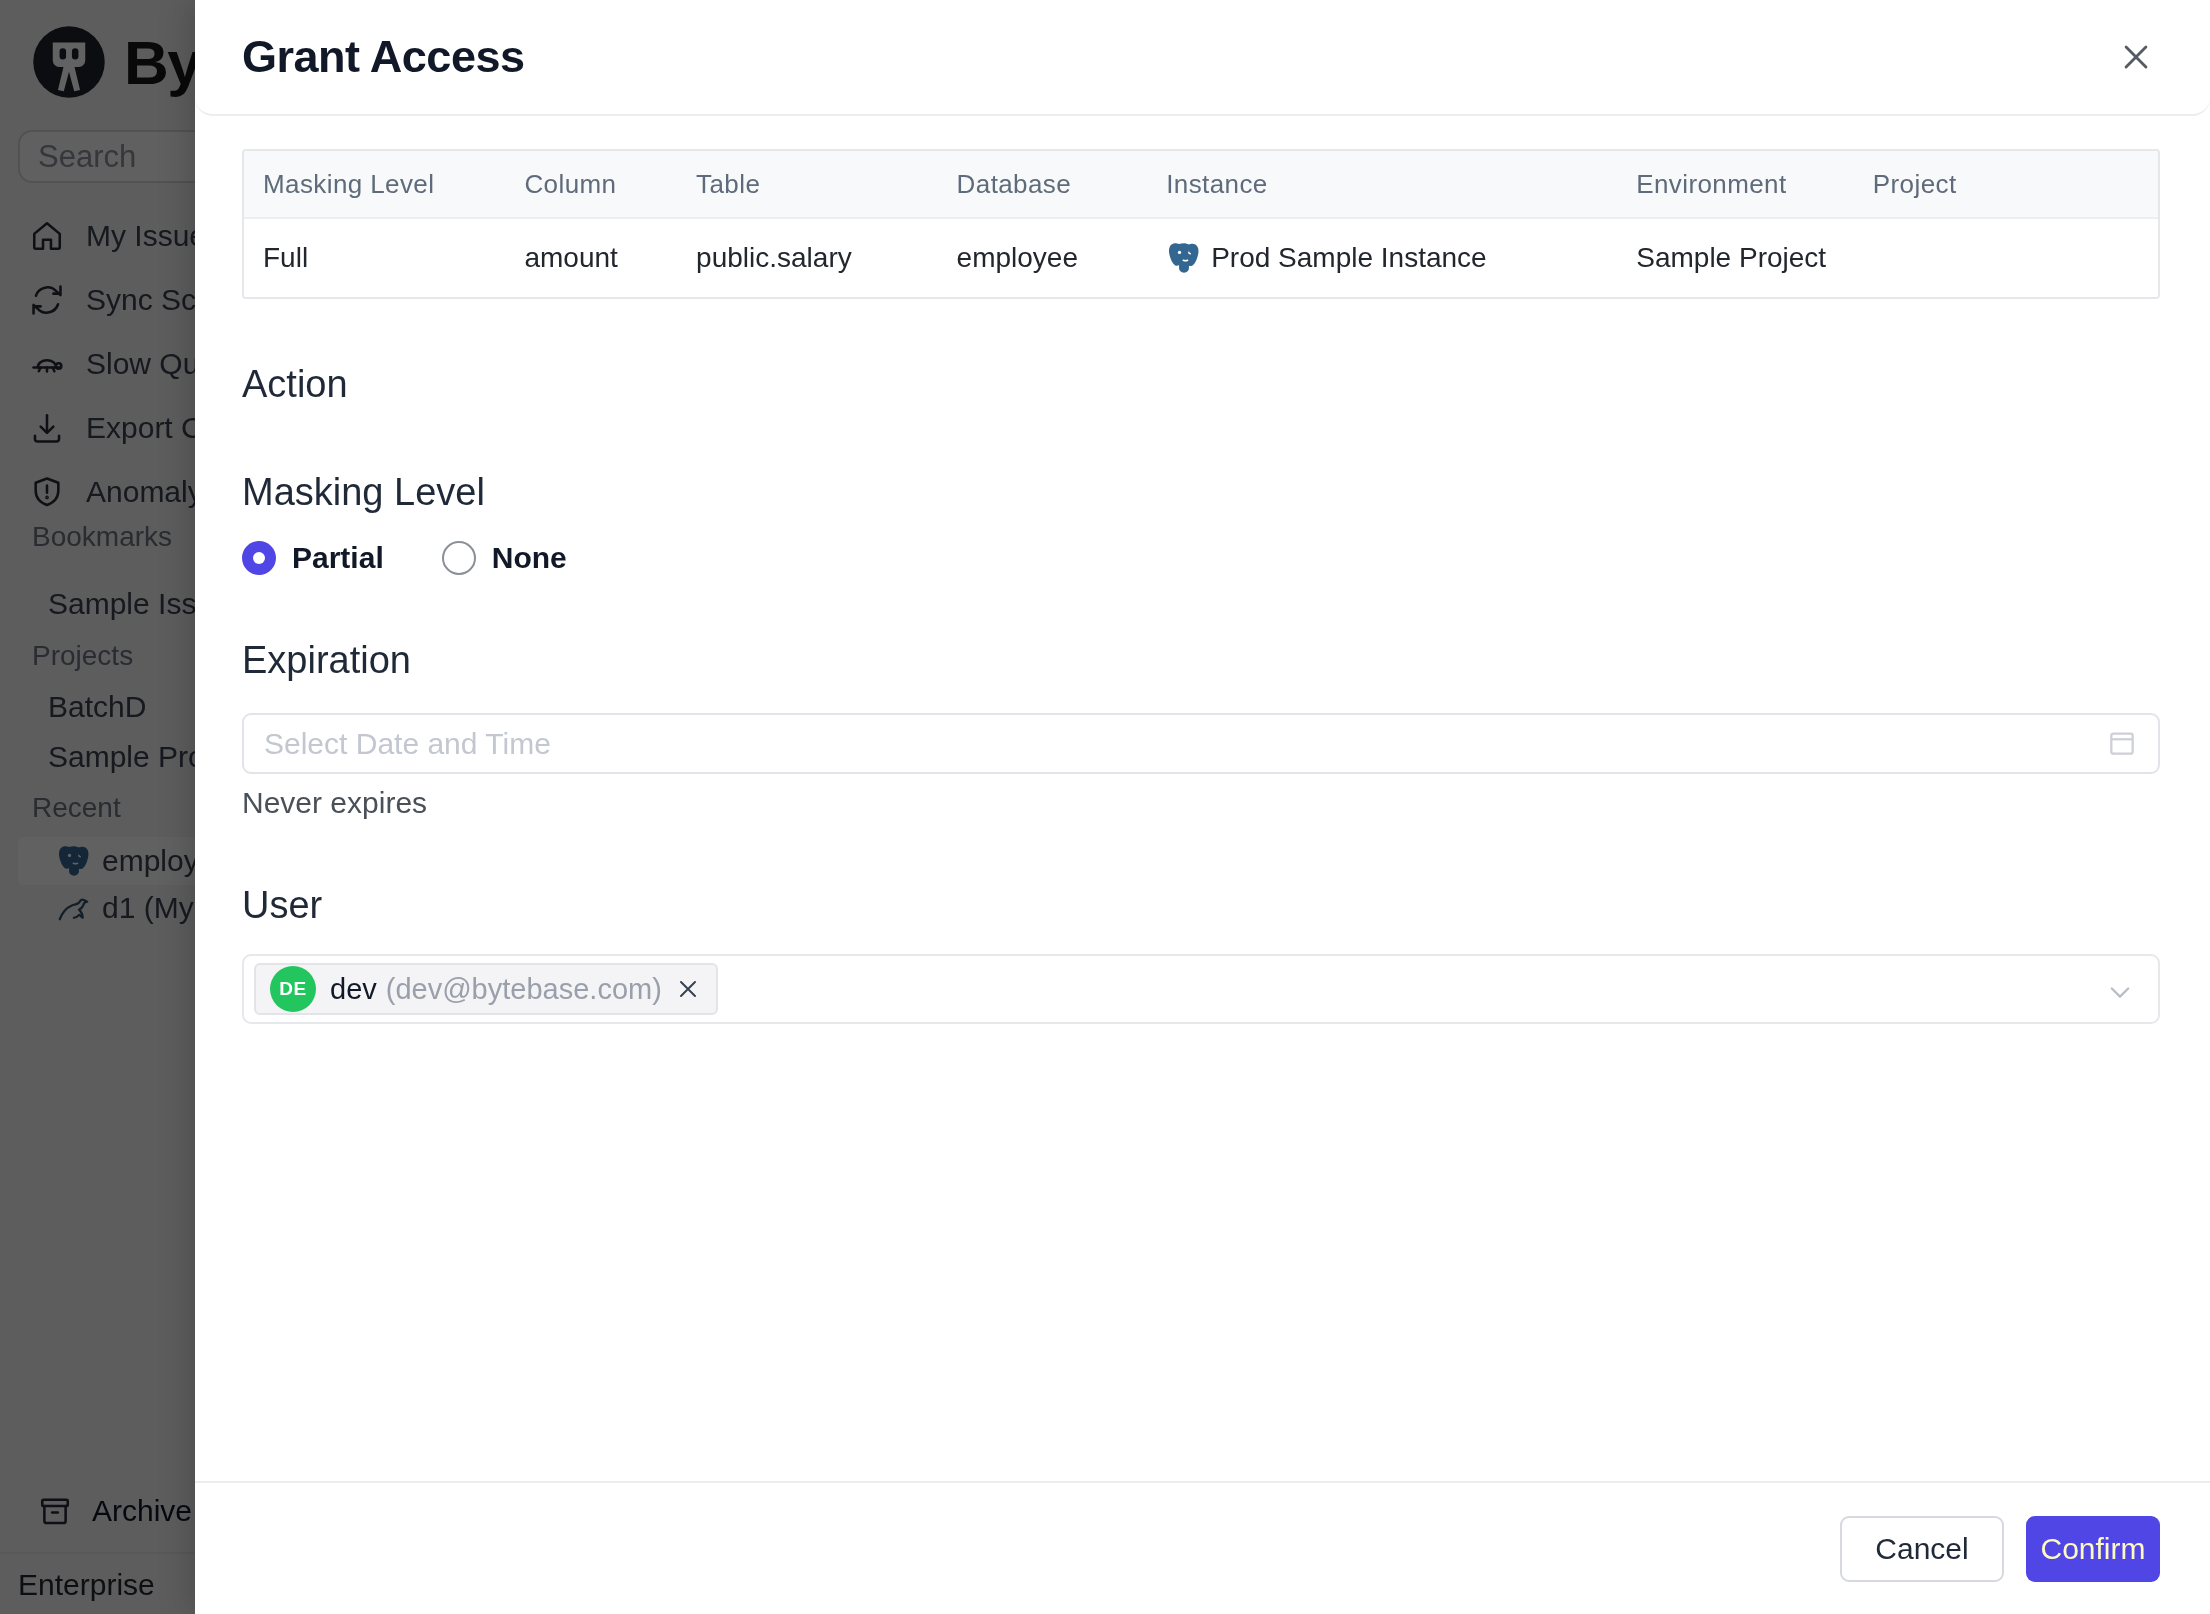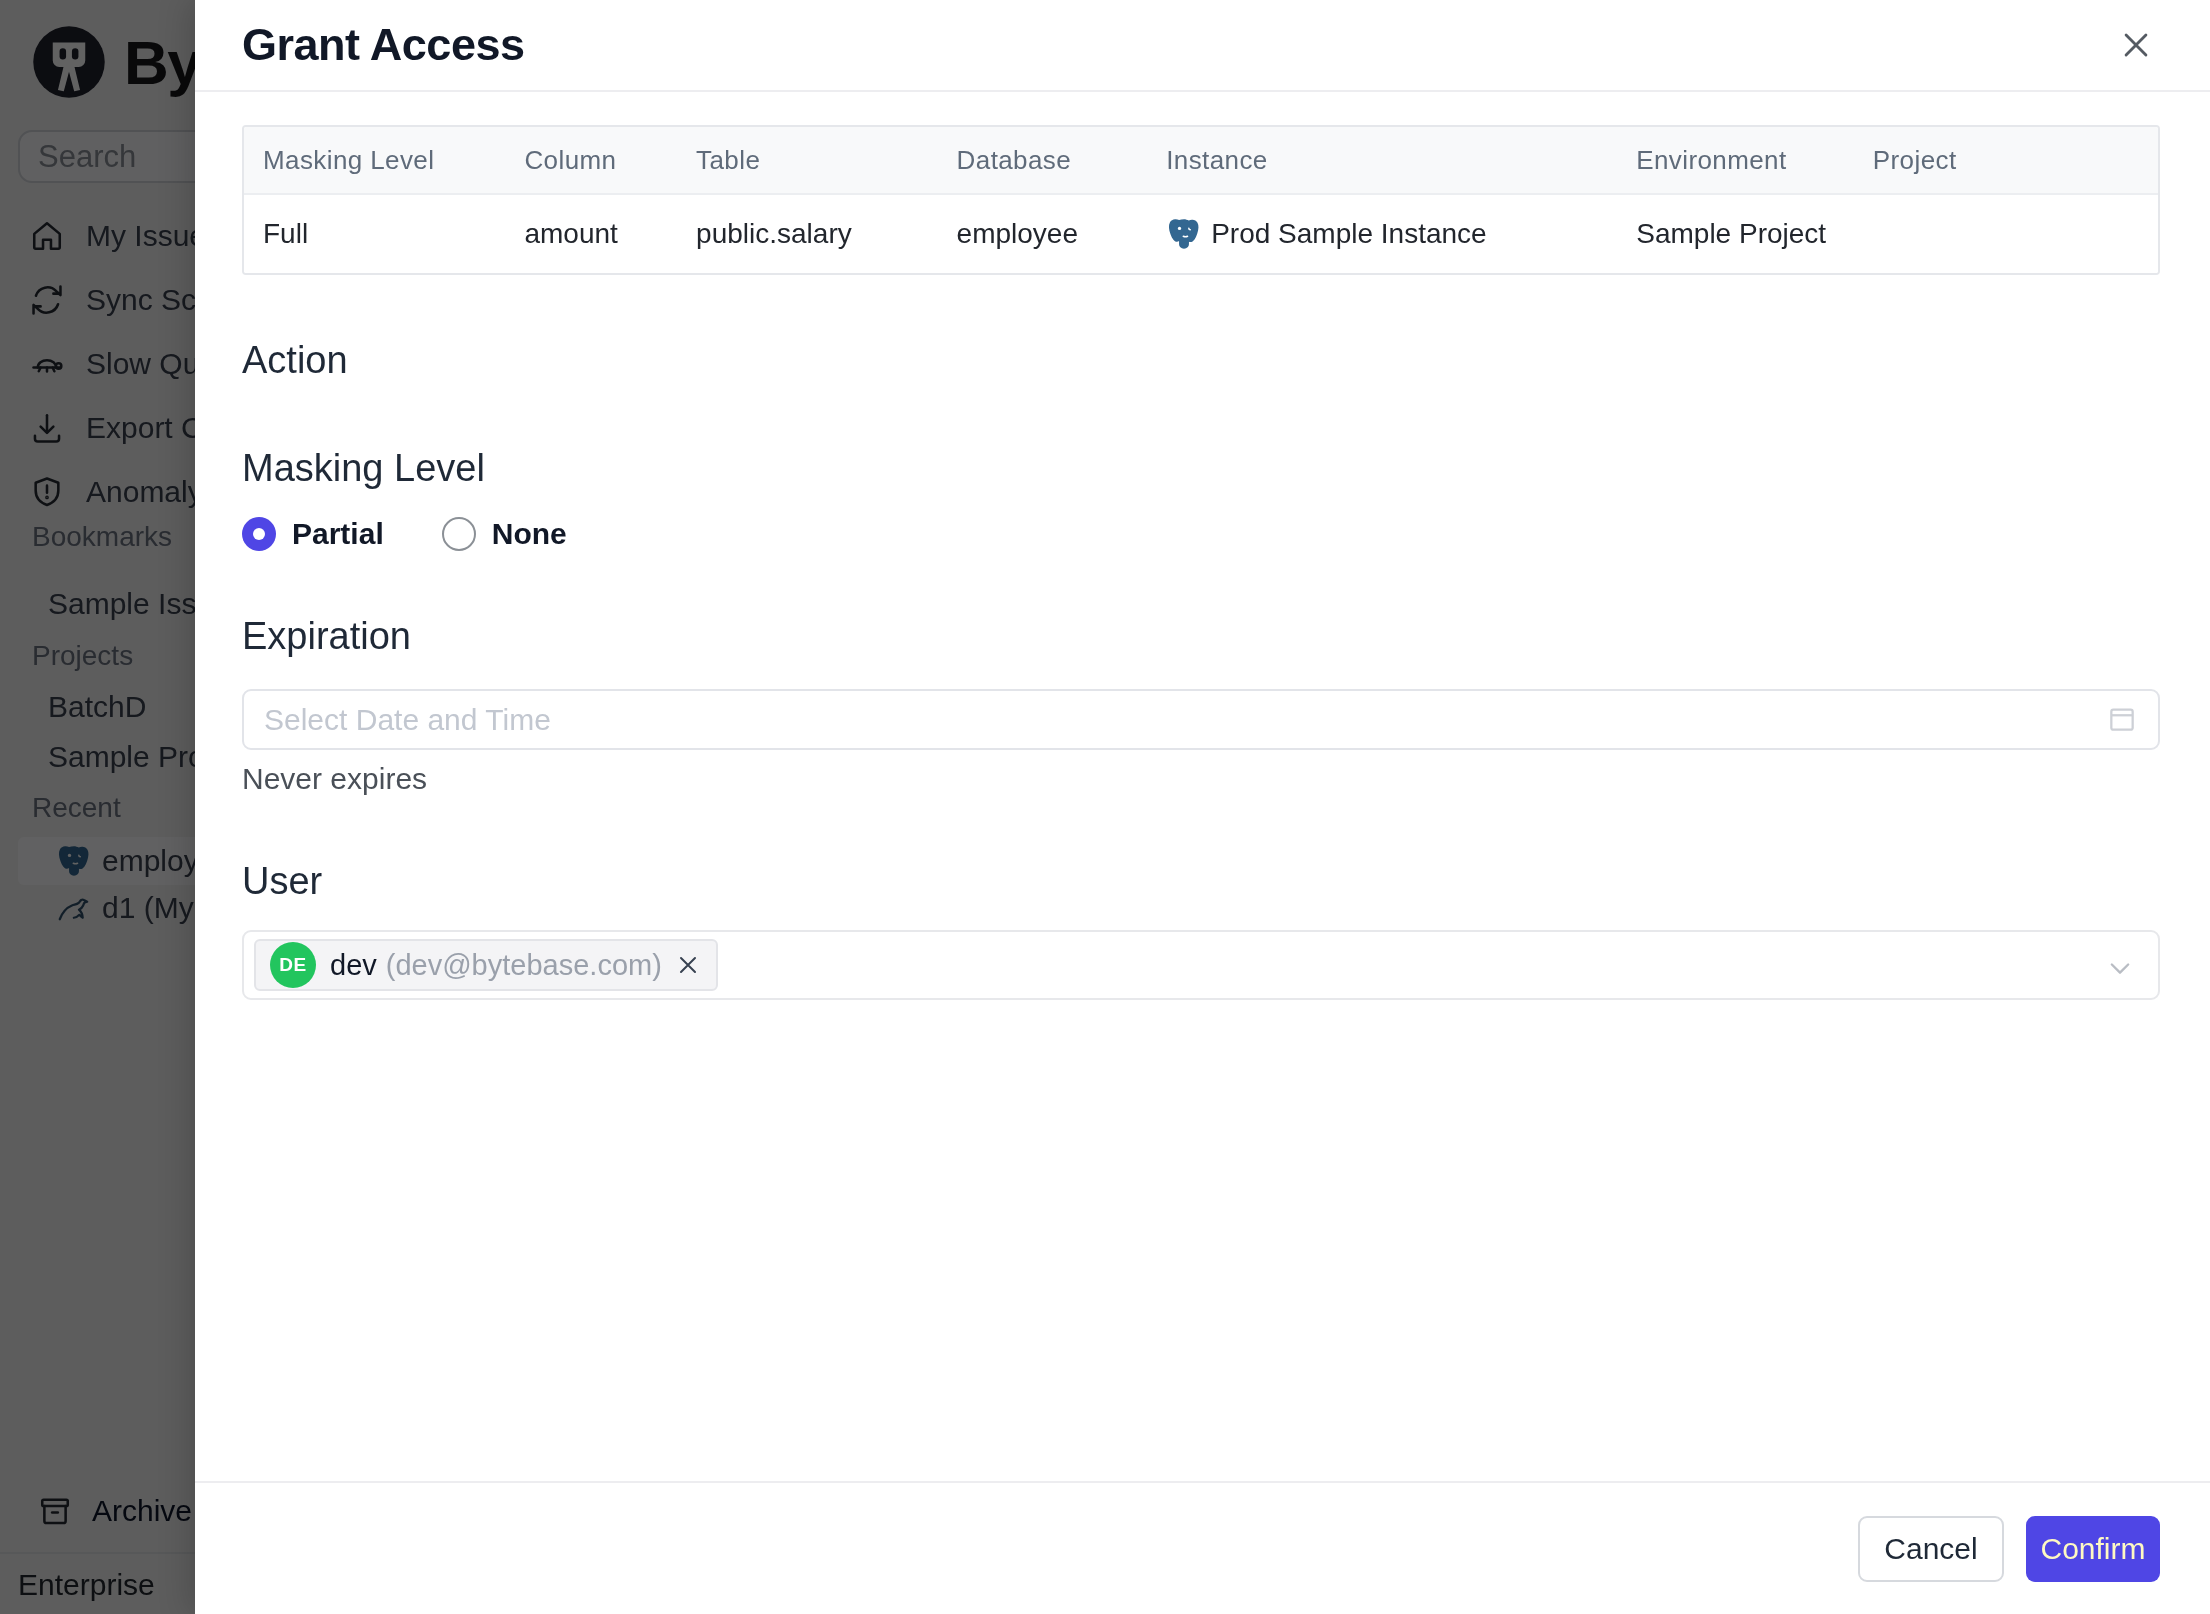--- a/index.html
+++ b/index.html
@@ -68,22 +68,22 @@
     position: absolute; inset: 0; background: rgba(0, 0, 0, 0.615);
   }
 
   
   .modal {
     position: absolute; left: 195px; top: 0; width: 2015px; height: 1614px;
     background: #ffffff; display: flex; flex-direction: column;
     box-shadow: -6px 0 30px rgba(0,0,0,0.18);
   }
   .modal-header {
-    height: 92px; flex: 0 0 auto; display: flex; align-items: center;
-    padding: 0 52px 0 47px; border-bottom: 2px solid #ededf0;
+    height: 116px; flex: 0 0 auto; display: flex; align-items: center;
+    padding: 0 52px 0 47px; border-bottom: 2px solid #ededf0; border-radius: 18px;
   }
   .modal-title { font-size: 45px; font-weight: 700; color: #111827; letter-spacing: -0.5px; }
   .close-btn { margin-left: auto; width: 44px; height: 44px; display: flex; align-items: center; justify-content: center; cursor: pointer; }
   .close-btn svg { width: 34px; height: 34px; color: #555b63; }
 
   .modal-body { flex: 1 1 auto; padding: 0 50px 0 47px; overflow: hidden; }
 
   
   .grant-table { margin-top: 33px; border: 2px solid var(--border); border-radius: 4px; width: 100%; overflow: hidden; }
   .gt-row { display: grid; grid-template-columns: 13.66% 8.97% 13.61% 10.95% 24.56% 12.36% 1fr; }
@@ -138,21 +138,21 @@
   .user-email { font-size: 29px; color: #9aa0ab; }
   .tag-remove { margin-left: 14px; width: 26px; height: 26px; color: #374151; cursor: pointer; display: flex; align-items: center; }
   .tag-remove svg { width: 24px; height: 24px; }
   .select-chevron { position: absolute; right: 24px; top: 22px; width: 28px; height: 28px; color: #b9bdc4; }
 
   .modal-footer {
     flex: 0 0 auto; height: 133px; border-top: 2px solid #ededf0;
     display: flex; align-items: center; justify-content: flex-end; gap: 22px; padding-right: 50px;
   }
   .btn { height: 66px; border-radius: 9px; font-size: 30px; font-family: inherit; display: flex; align-items: center; justify-content: center; cursor: pointer; }
-  .btn-cancel { width: 146px; background: #fff; border: 2px solid #d6d9de; color: #1f2937; }
+  .btn-cancel { width: 164px; background: #fff; border: 2px solid #d6d9de; color: #1f2937; }
   .btn-confirm { width: 134px; background: var(--accent); border: none; color: #fef9c3; font-weight: 500; }
 </style>
 </head>
 <body>
 
 <div class="sidebar">
   <div class="sidebar-inner">
     <div class="brand-row">
       <svg viewBox="0 0 48 48">
         <circle cx="24" cy="24" r="22" fill="#20222e"></circle>

